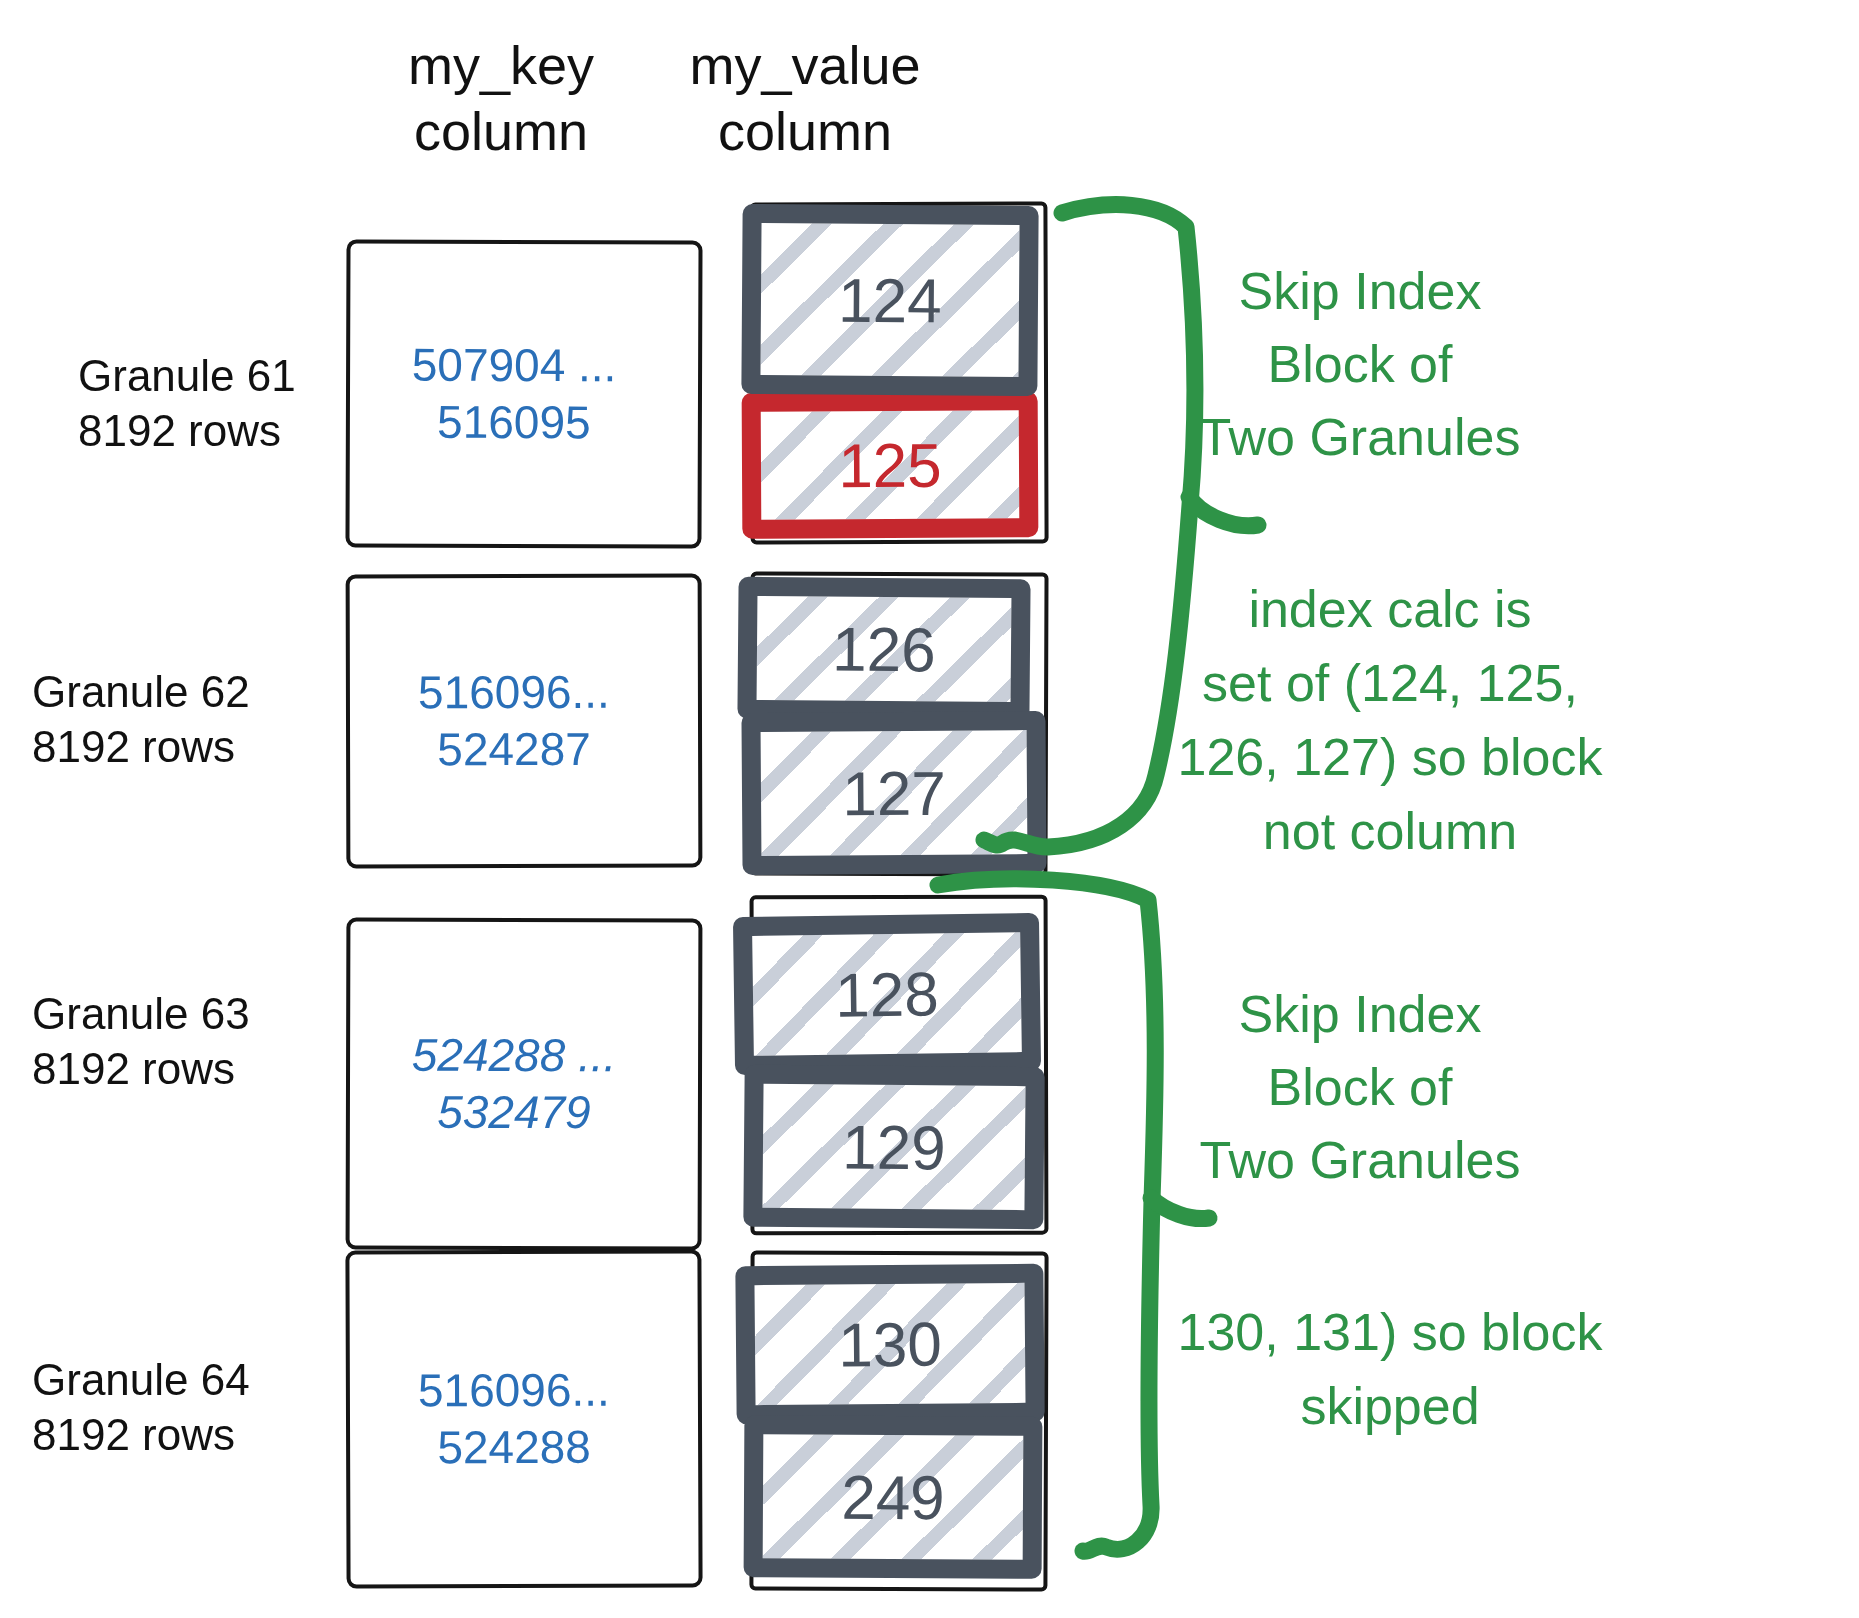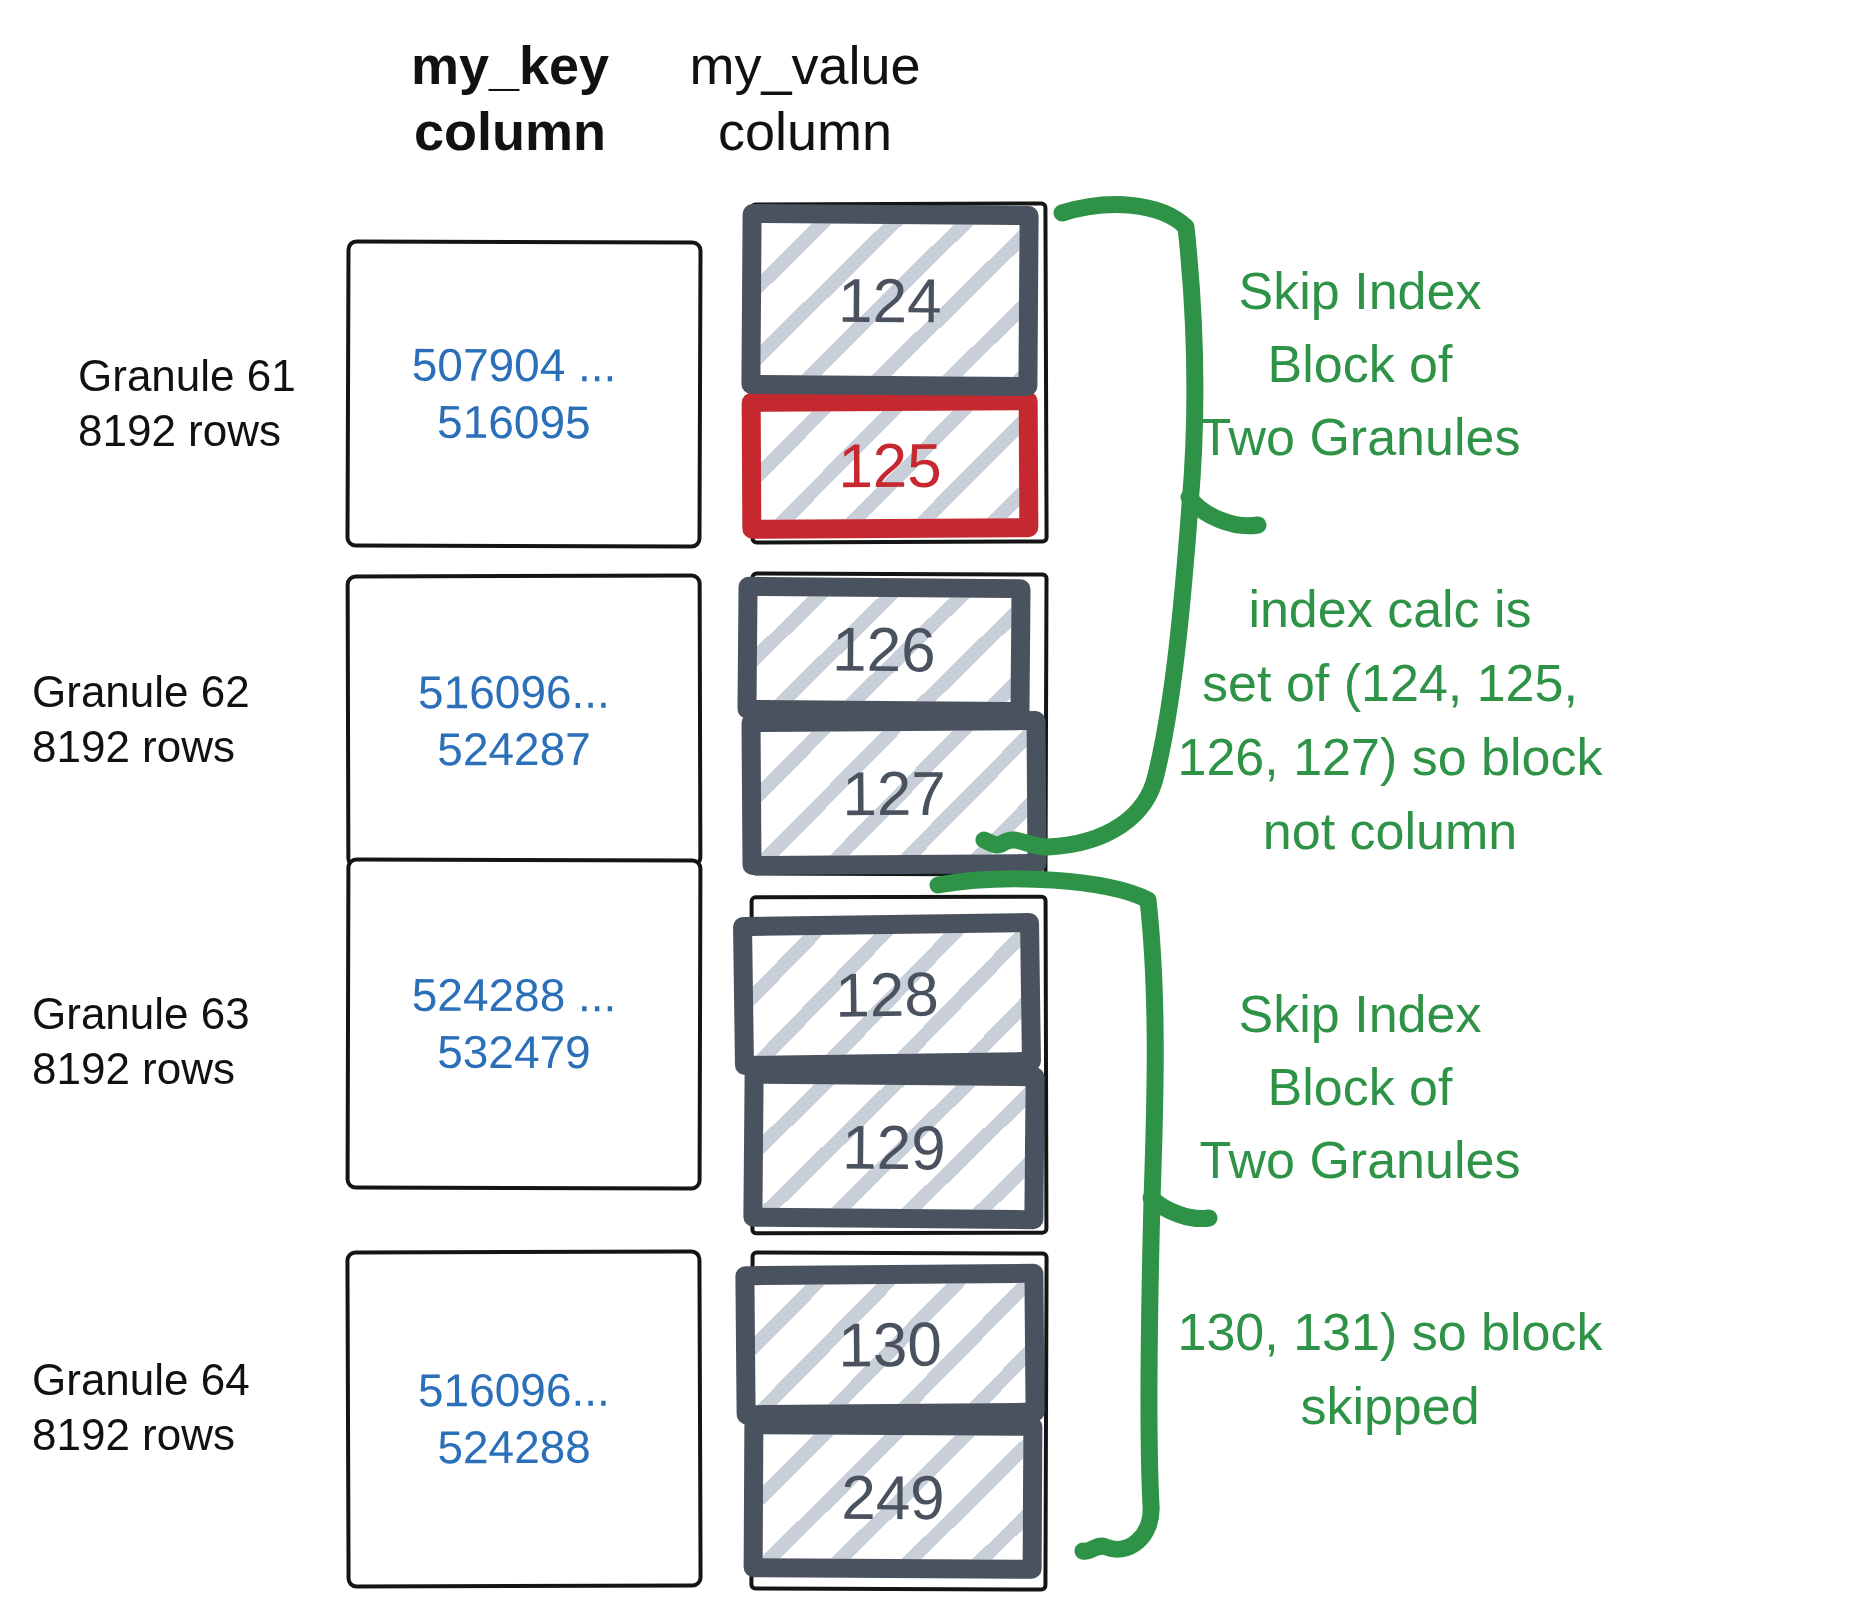--- a/index.html
+++ b/index.html
@@ -33,21 +33,21 @@
   .gtext.t3{width:540px;line-height:73px;}
   .gtext.t4{width:560px;line-height:74px;}
   svg.overlay{position:absolute;left:0;top:0;pointer-events:none;}
   svg.overlay path{fill:none;stroke:var(--green);stroke-width:17;stroke-linecap:round;stroke-linejoin:round;}
 </style>
 </head>
 <body>
 
 <div class="canvas">
 
-  <div class="chead" style="left:330px;font-weight:bold;">
+  <div class="chead" style="left:321px;">
     <div>my_key</div>
     <div>column</div>
   </div>
   <div class="chead" style="left:625px;">
     <div>my_value</div>
     <div>column</div>
   </div>
 
   <div class="glabel" style="top:348px;margin-left:46px;">
     <div>Granule 61</div>
@@ -67,21 +67,21 @@
   </div>
 
   <div class="keybox" style="top:240px;height:308px;transform:rotate(0.2deg);">
     <div>507904 ...</div>
     <div>516095</div>
   </div>
   <div class="keybox" style="top:574px;height:294px;transform:rotate(-0.15deg);">
     <div>516096...</div>
     <div>524287</div>
   </div>
-  <div class="keybox" style="top:858px;height:332px;transform:rotate(0.15deg);">
+  <div class="keybox" style="top:918px;height:332px;transform:rotate(0.15deg);font-style:italic;">
     <div>524288 ...</div>
     <div>532479</div>
   </div>
   <div class="keybox" style="top:1250px;height:338px;transform:rotate(-0.2deg);">
     <div>516096...</div>
     <div>524288</div>
   </div>
 
   <div class="vbox" style="left:750px;width:298px;top:202px;height:342px;transform:rotate(-0.2deg);"></div>
   <div class="vbox" style="left:750px;width:298px;top:572px;height:304px;transform:rotate(0.2deg);"></div>

